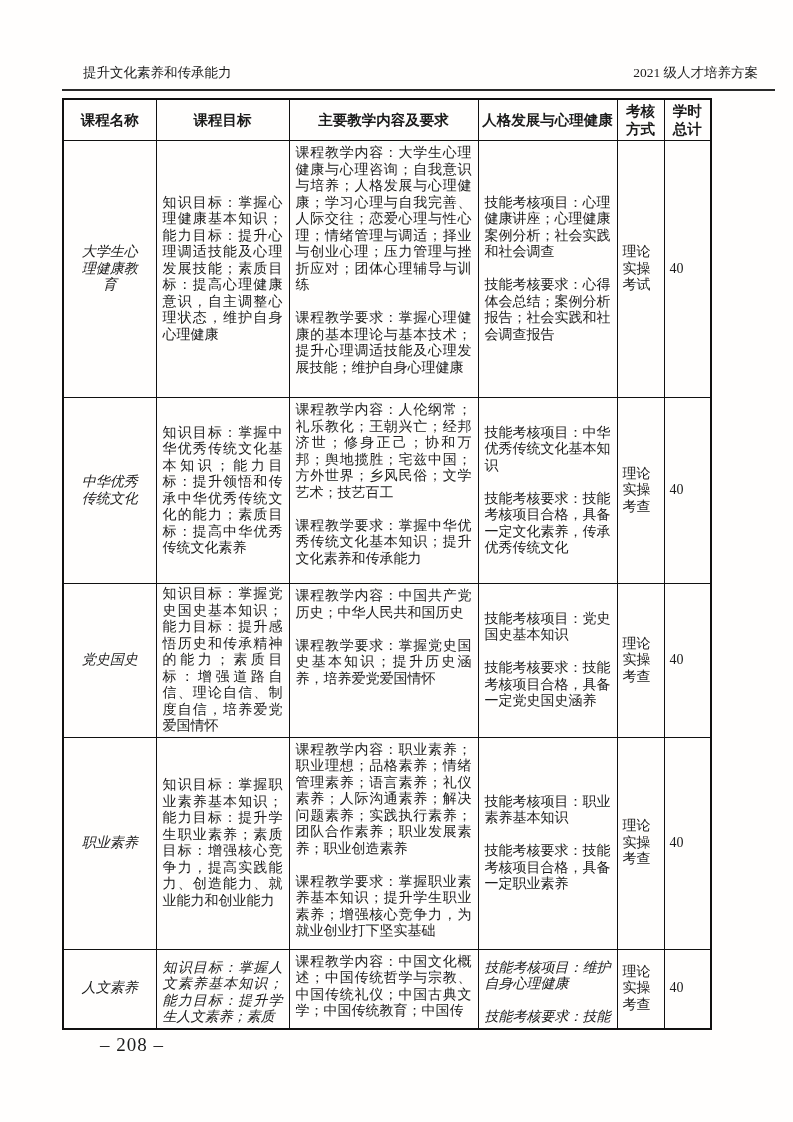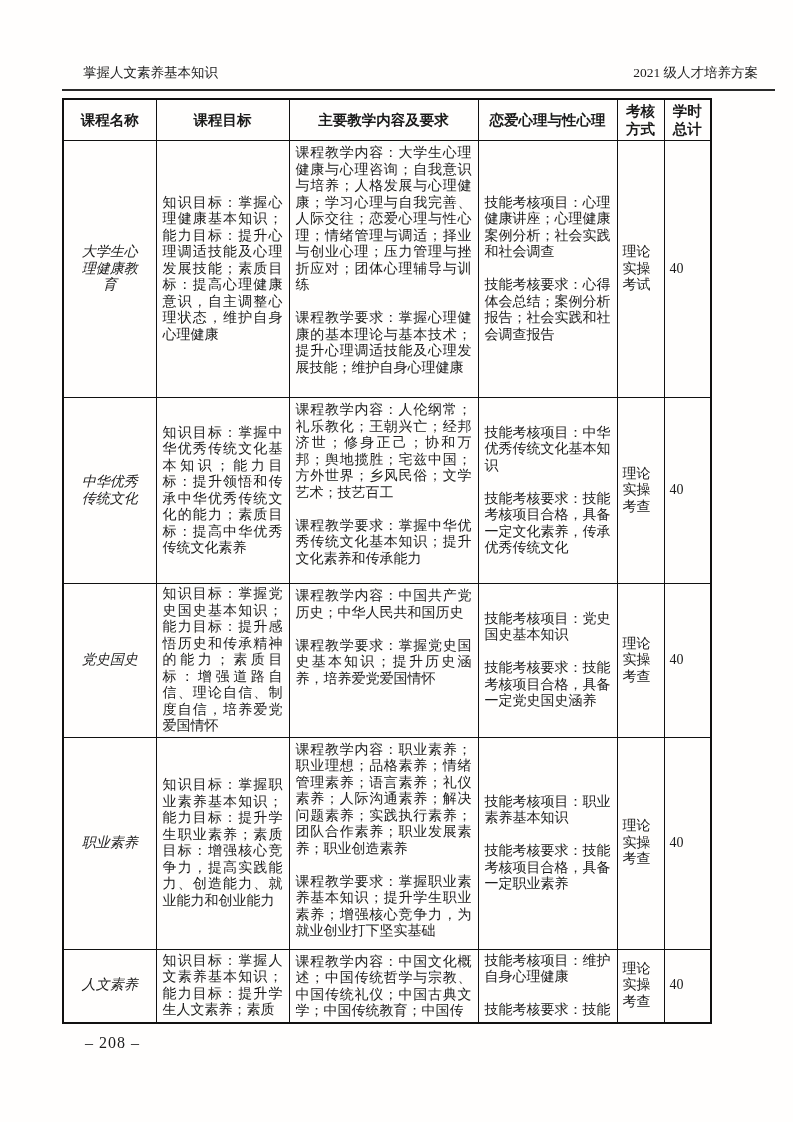--- a/index.html
+++ b/index.html
@@ -76,56 +76,56 @@
     padding: 2px 5px;
   }
   .course-table p { margin: 0 0 16.5px 0; }
   .course-table p:last-child { margin-bottom: 0; }
 
   tbody tr.r1 { height: 257px; }
   tbody tr.r2 { height: 186px; }
   tbody tr.r3 { height: 150px; }
   tbody tr.r4 { height: 212px; }
   tbody tr.r5 { height: 70px; }
-  tr.r5 td.c-obj, tr.r5 td.c-assess { vertical-align: top; padding-top: 3px; }
+  tr.r5 td.c-obj, tr.r5 td.c-assess { vertical-align: top; padding-top: 10px; font-style: italic; }
 
   
   .doc-footer {
     position: absolute;
-    left: 85px;
+    left: 100px;
     top: 1034px;
-    font-size: 16px;
+    font-size: 19px;
     letter-spacing: 1px;
   }
 </style>
 </head>
 <body>
 
 <div class="page">
 
   <div class="doc-header">
-    <span class="hl">掌握人文素养基本知识</span>
+    <span class="hl">提升文化素养和传承能力</span>
     <span class="hr">2021 级人才培养方案</span>
   </div>
 
   <table class="course-table">
     <colgroup>
       <col style="width:93px">
       <col style="width:133px">
       <col style="width:189px">
       <col style="width:139px">
       <col style="width:47px">
       <col style="width:47px">
     </colgroup>
     <thead>
       <tr>
         <th>课程名称</th>
         <th>课程目标</th>
         <th>主要教学内容及要求</th>
-        <th>恋爱心理与性心理</th>
+        <th>人格发展与心理健康</th>
         <th class="th-narrow">考核方式</th>
         <th class="th-narrow">学时总计</th>
       </tr>
     </thead>
     <tbody>
       <tr class="r1">
         <td class="c-name">大学生心理健康教育</td>
         <td class="c-obj">知识目标：掌握心理健康基本知识；能力目标：提升心理调适技能及心理发展技能；素质目标：提高心理健康意识，自主调整心理状态，维护自身心理健康</td>
         <td class="c-content">
           <p>课程教学内容：大学生心理健康与心理咨询；自我意识与培养；人格发展与心理健康；学习心理与自我完善、人际交往；恋爱心理与性心理；情绪管理与调适；择业与创业心理；压力管理与挫折应对；团体心理辅导与训练</p>

